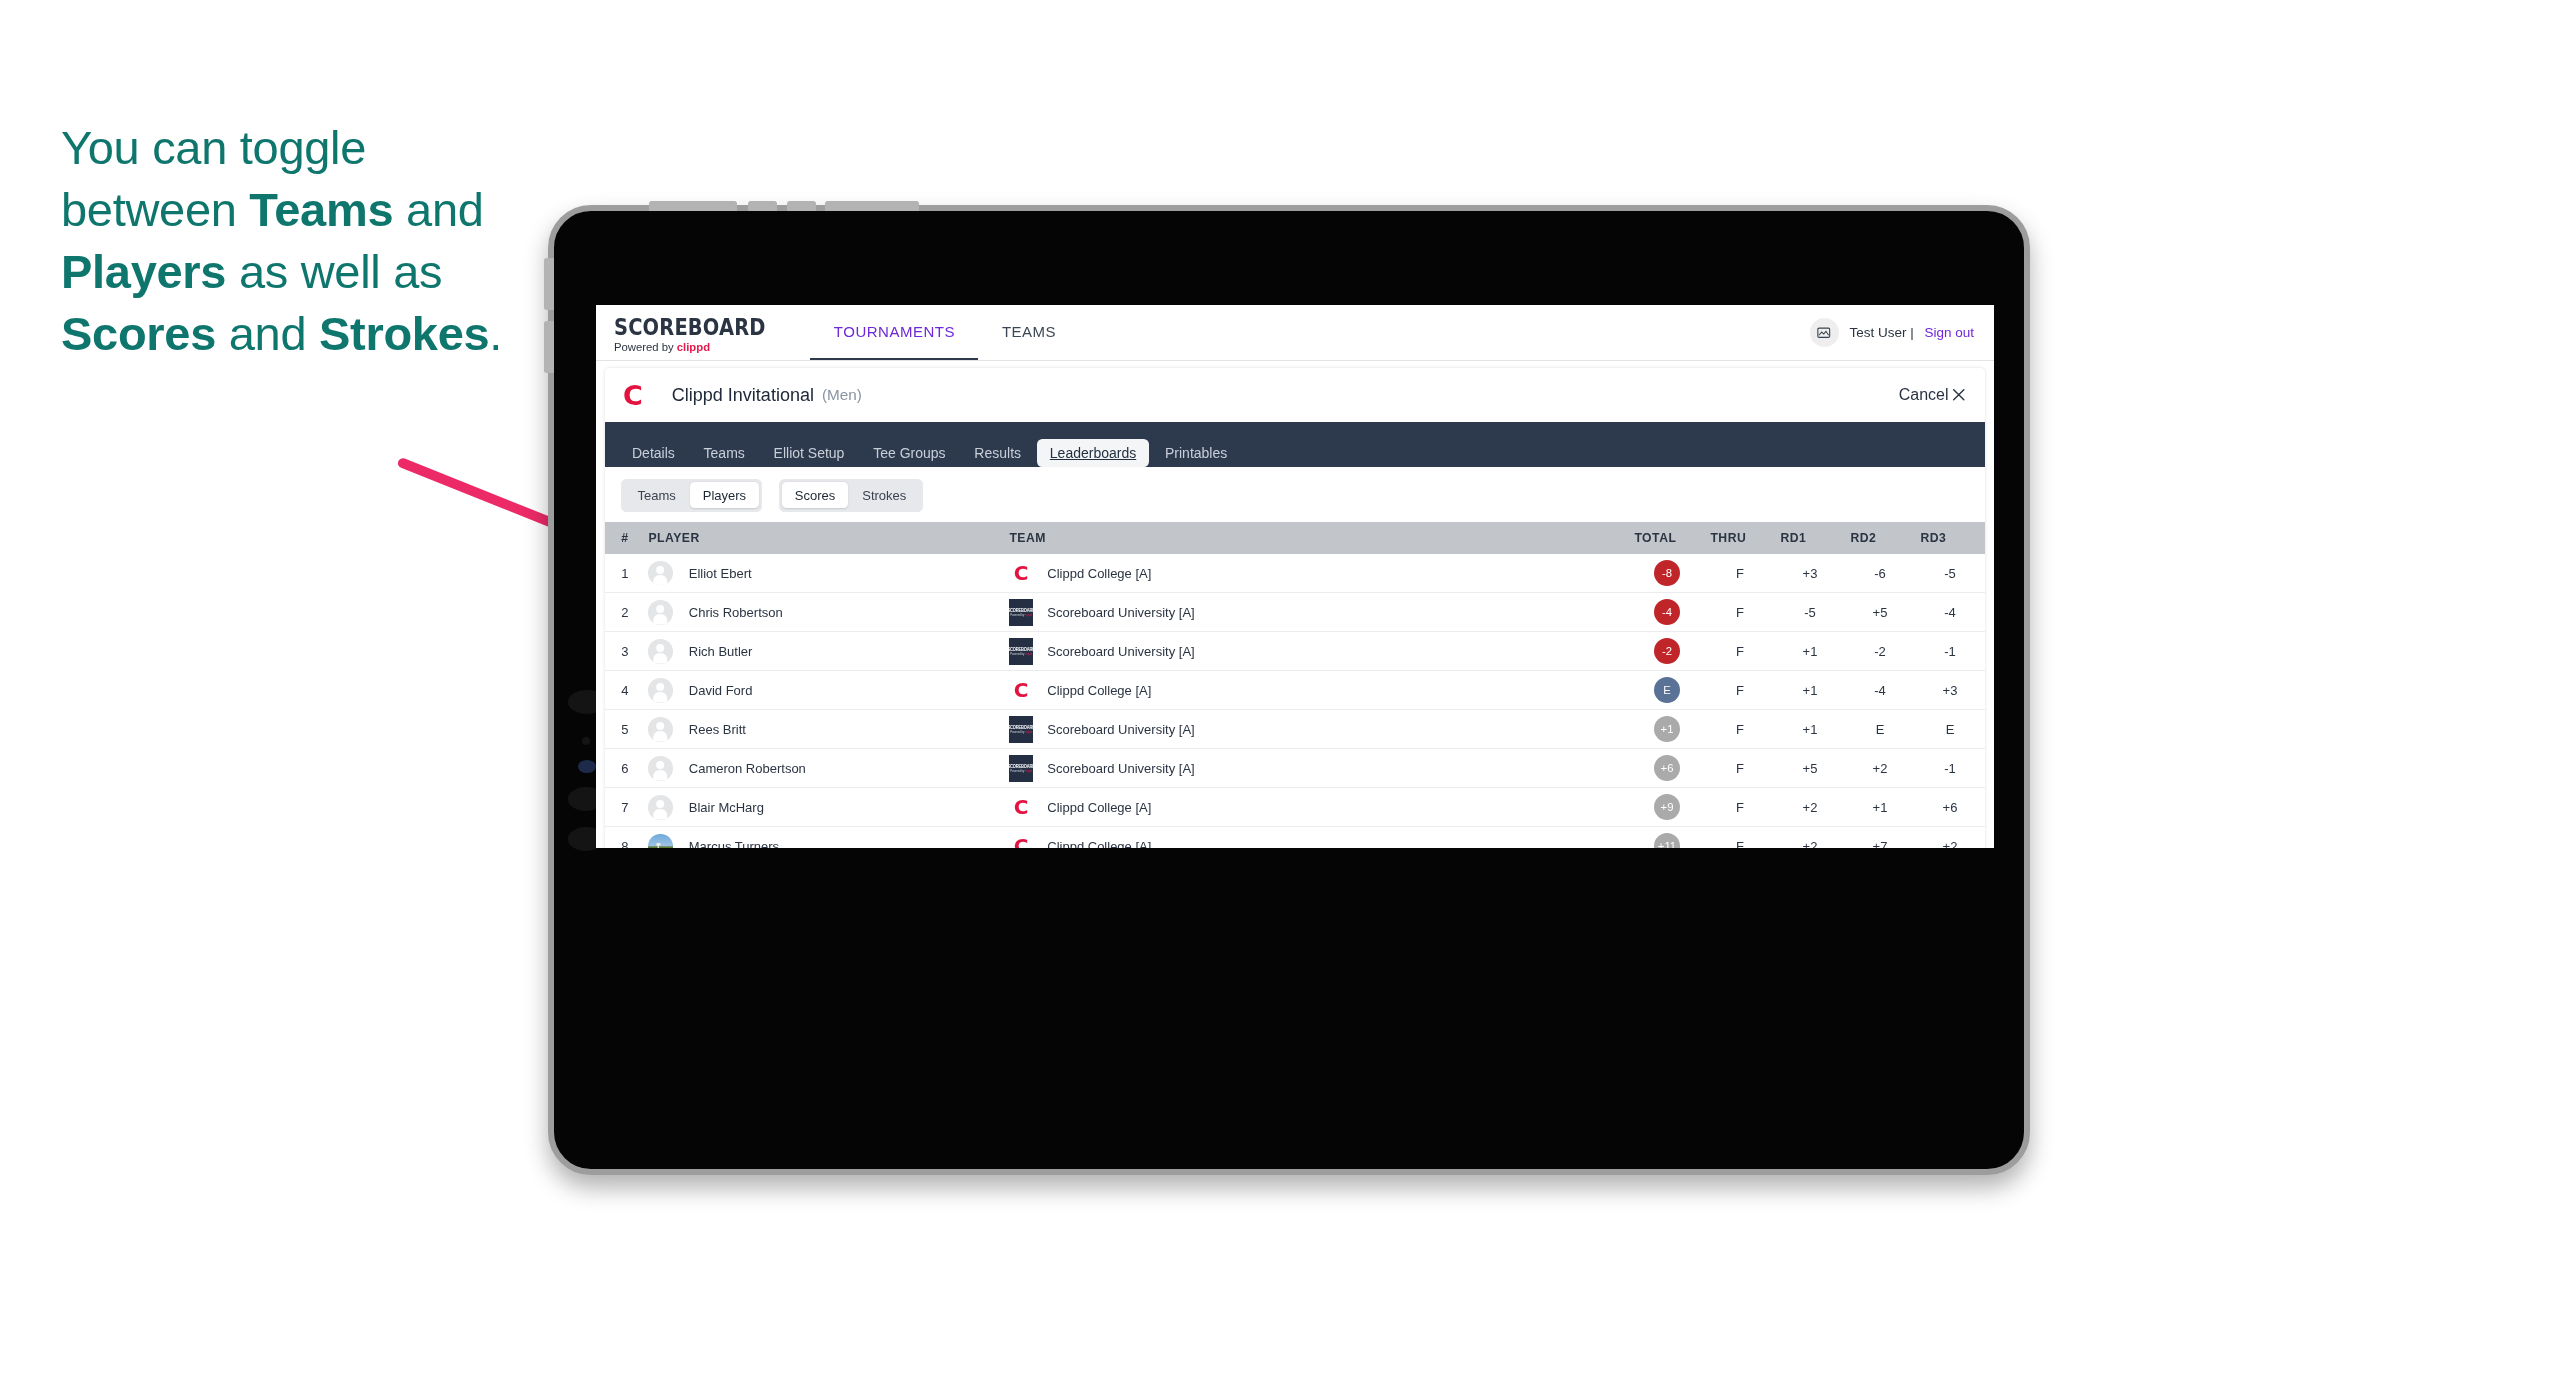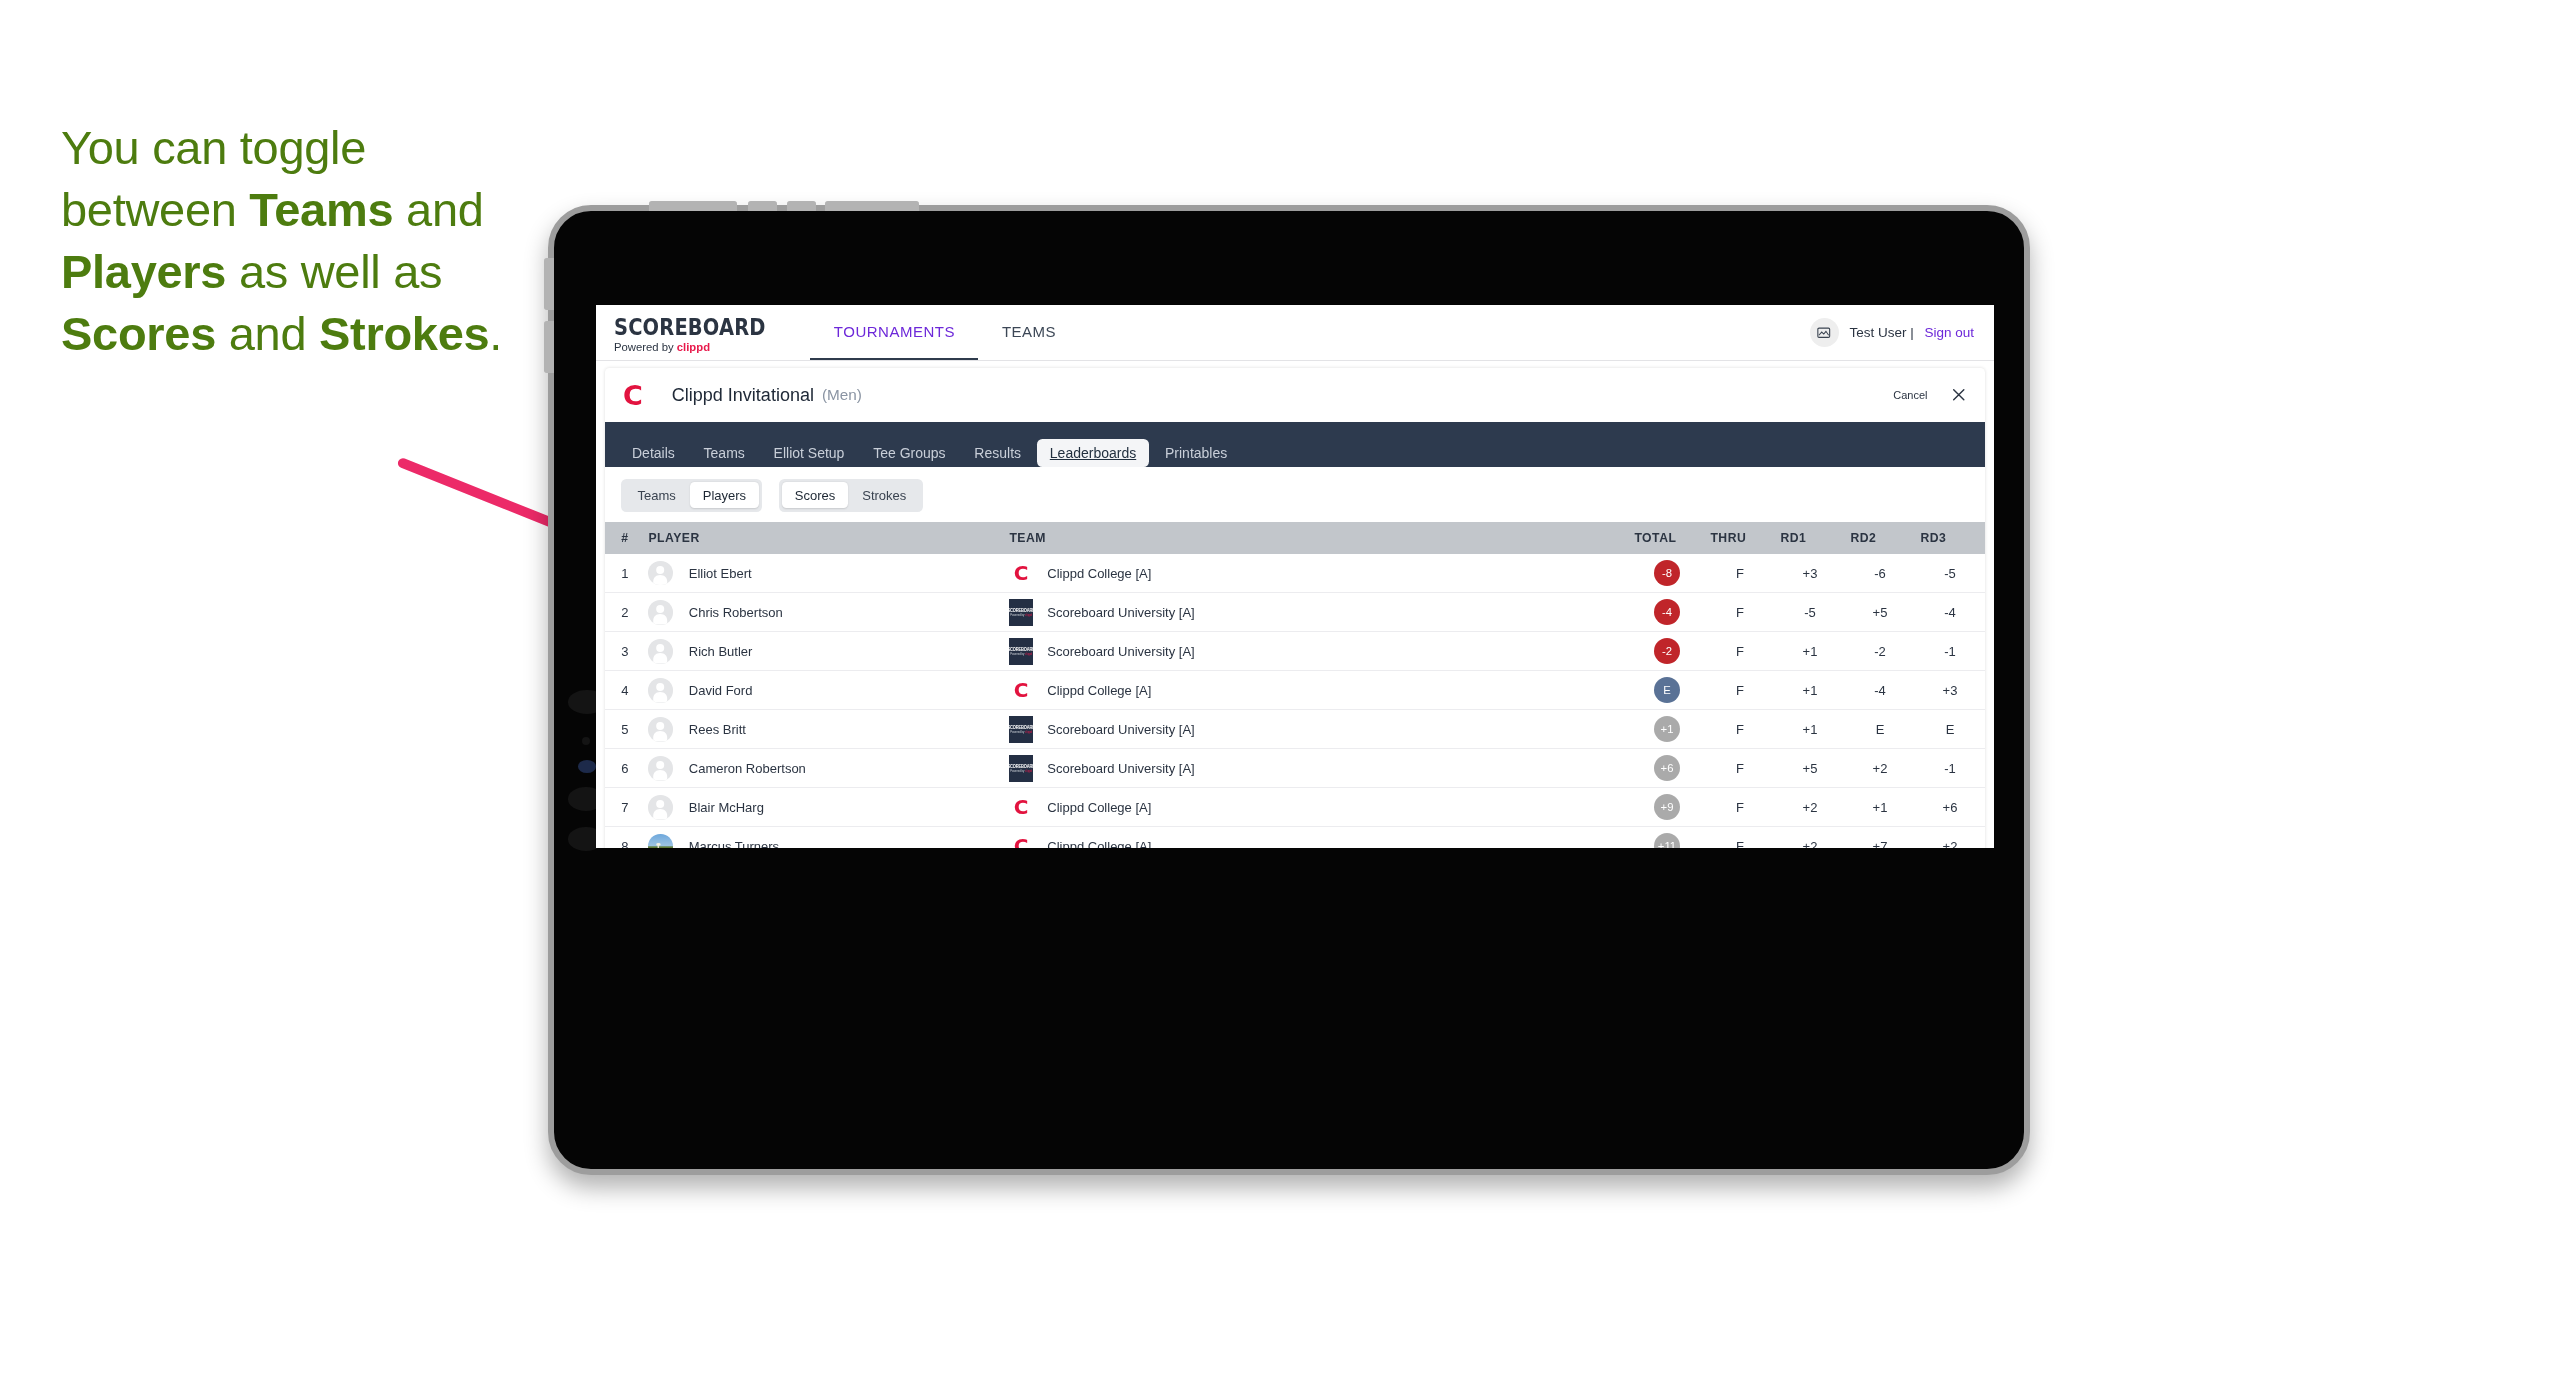--- a/index.html
+++ b/index.html
@@ -7,21 +7,21 @@
     width: 2576px; height: 1386px;
     background: #ffffff;
     font-family: "Liberation Sans", sans-serif;
     overflow: hidden;
   }
   .page { position: relative; width: 2576px; height: 1386px; background: #fff; }
 
   
   .annot-left {
     position: absolute; left: 61px; top: 117px; width: 488px;
-    font-size: 47px; line-height: 1.32; color: #4d7c0f;
+    font-size: 47px; line-height: 1.32; color: #0f766e;
     letter-spacing: -0.3px;
   }
   .annot-left b { font-weight: 700; }
 
   .annot-right {
     position: absolute; left: 2081px; top: 907px; width: 492px;
     font-size: 45px; line-height: 1.36; color: #050505; font-weight: 700;
     letter-spacing: -0.3px;
   }
 
@@ -101,22 +101,22 @@
 
   
   .card { margin: 7.2px 9px 0 9px; background: #fff; border-radius: 4.5px;
           box-shadow: 0 0.9px 3.6px rgba(0,0,0,0.14); overflow: hidden; }
 
   .card-head { display: flex; align-items: center; height: 54px; padding: 0 20px 0 18px; }
   .logo-c { font-size: 27px; font-weight: 800; color: #e2133f; line-height: 1;
             font-family: "DejaVu Sans", sans-serif; }
   .evt-title { font-size: 18px; color: #202a38; margin-left: 29px; }
   .evt-gender { font-size: 15.3px; color: #8a94a3; margin-left: 8.1px; }
-  .cancel-btn { margin-left: auto; display: flex; align-items: center; gap: 24px;
-                font-size: 11px; color: #2b3442; cursor: pointer; }
+  .cancel-btn { margin-left: auto; display: flex; align-items: center; gap: 3px;
+                font-size: 16px; color: #2b3442; cursor: pointer; }
 
   
   .sec-nav { background: #2d3a4e; height: 45px; display: flex; align-items: flex-end;
              padding: 0 14.4px; gap: 3.6px; }
   .sec-item { font-size: 14px; color: #c9cfd9; padding: 6.3px 12.6px; border-radius: 5.4px; cursor: pointer; }
   .sec-item.active { background: #f4f5f7; color: #22303f; text-decoration: underline; font-weight: 400; }
 
   
   .toggle-bar { display: flex; align-items: center; gap: 16.3px; padding: 11.7px 16.3px 10px 16.3px; background: #fff; }
   .tg-group { background: #e6e8eb; border-radius: 5.4px; padding: 3.6px; display: flex; gap: 1.8px; }

